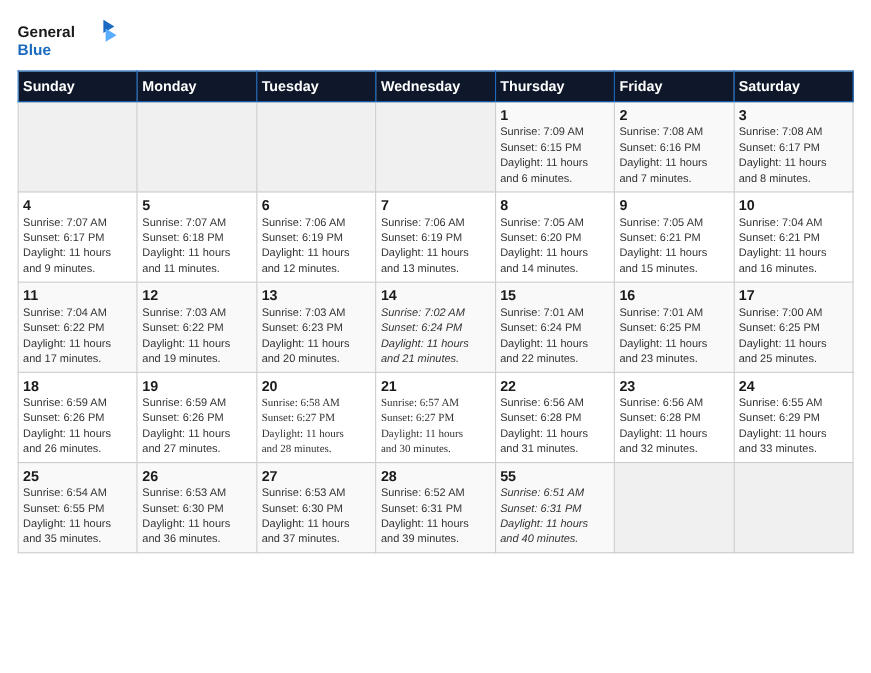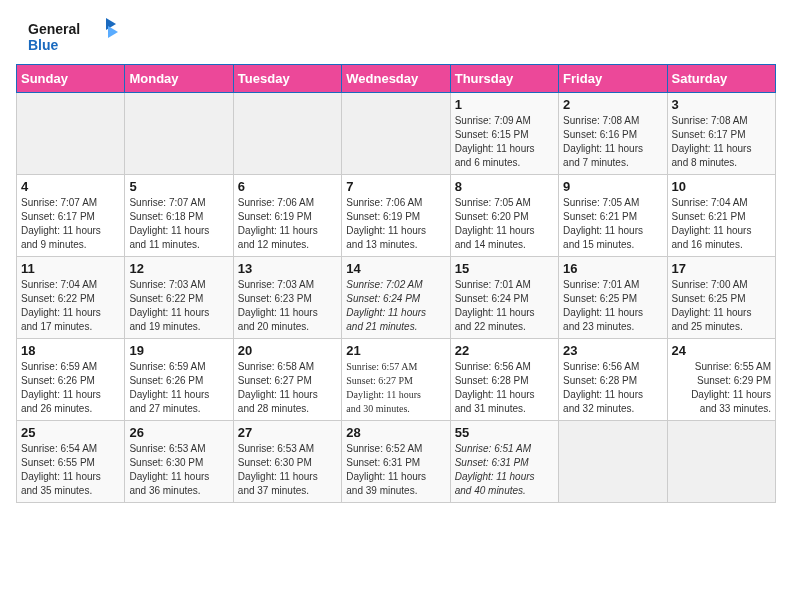--- a/index.html
+++ b/index.html
@@ -12,42 +12,41 @@
     }
     .header-area {
       display: flex;
       justify-content: space-between;
       align-items: flex-start;
       margin-bottom: 8px;
     }
     .logo {
       display: flex;
       gap: 4px;
-      margin-left: 12px;
     }
     .title-area {
       text-align: right;
     }
     .title-area h1 {
       font-size: 36px;
       font-weight: bold;
       color: #1a1a1a;
     }
     .title-area h2 {
       font-size: 18px;
       font-weight: normal;
       color: #1a1a1a;
     }
     table {
       width: 100%;
       border-collapse: collapse;
       font-size: 11px;
     }
     thead tr th {
-      background: #ec4899;
+      background: #0f172a;
       color: #fff;
       padding: 6px 4px;
       text-align: left;
       font-size: 13px;
       font-weight: bold;
       border: 1px solid #1a6abf;
     }
     tbody tr td {
       border: 1px solid #ccc;
       vertical-align: top;
@@ -245,21 +244,21 @@
         </td>
         <td>
           <span class="day-num">19</span>
           <div class="day-info" style="white-space: pre-line;">Sunrise: 6:59 AM
 Sunset: 6:26 PM
 Daylight: 11 hours
 and 27 minutes.</div>
         </td>
         <td>
           <span class="day-num">20</span>
-          <div class="day-info" style="white-space: pre-line;">Sunrise: 6:58 AM
+          <div class="day-info" style="white-space: pre-line; font-family: Liberation Serif, serif;">Sunrise: 6:58 AM
 Sunset: 6:27 PM
 Daylight: 11 hours
 and 28 minutes.</div>
         </td>
         <td>
           <span class="day-num">21</span>
           <div class="day-info" style="white-space: pre-line; font-family: Liberation Serif, serif;">Sunrise: 6:57 AM
 Sunset: 6:27 PM
 Daylight: 11 hours
 and 30 minutes.</div>
@@ -273,21 +272,21 @@
         </td>
         <td>
           <span class="day-num">23</span>
           <div class="day-info" style="white-space: pre-line;">Sunrise: 6:56 AM
 Sunset: 6:28 PM
 Daylight: 11 hours
 and 32 minutes.</div>
         </td>
         <td>
           <span class="day-num">24</span>
-          <div class="day-info" style="white-space: pre-line; text-align: right;">Sunrise: 6:55 AM
+          <div class="day-info" style="white-space: pre-line;">Sunrise: 6:55 AM
 Sunset: 6:29 PM
 Daylight: 11 hours
 and 33 minutes.</div>
         </td>
       </tr>
       <tr>
         <td>
           <span class="day-num">25</span>
           <div class="day-info" style="white-space: pre-line;">Sunrise: 6:54 AM
 Sunset: 6:55 PM

